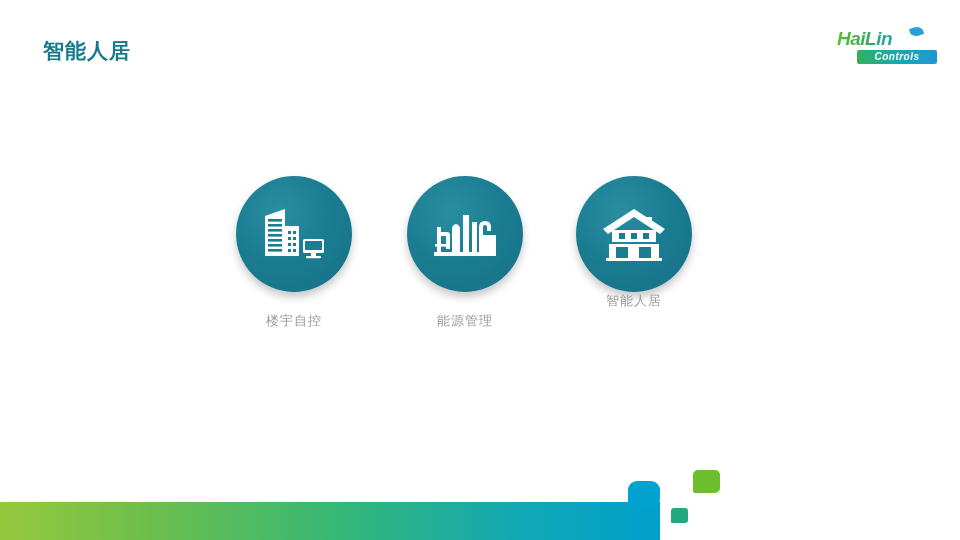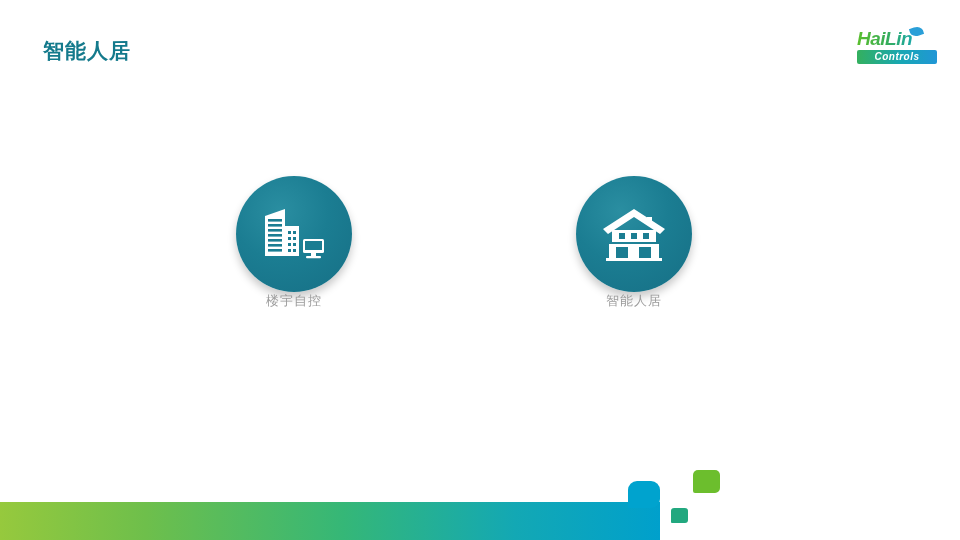--- a/index.html
+++ b/index.html
@@ -48,21 +48,20 @@
     font-size: 19px;
     font-style: italic;
     font-weight: bold;
     line-height: 21px;
     letter-spacing: -0.5px;
     background: linear-gradient(90deg, #5bbf2e 0%, #3aae52 28%, #17a7b4 62%, #2196d6 100%);
     -webkit-background-clip: text;
     background-clip: text;
     color: transparent;
     white-space: nowrap;
-    margin-left: 20px;
   }
   #logo-leaf {
     position: absolute;
     left: 73px;
     top: -1px;
     width: 13px;
     height: 9px;
     border-radius: 0 60% 0 60%;
     background: #2a9fd8;
     transform: rotate(-18deg);
@@ -123,20 +122,21 @@
     border-radius: 50%;
     background: radial-gradient(circle at 38% 30%, #2a8ea1 0%, #1b7d92 45%, #166f85 100%);
     box-shadow: 0 5px 9px rgba(0, 0, 0, 0.22);
     display: flex;
     align-items: center;
     justify-content: center;
   }
   .service-circle svg { display: block; }
 
   .service-label {
+    margin-top: 20px;
     font-size: 13px;
     color: #9b9b9b;
     letter-spacing: 1px;
     white-space: nowrap;
   }
   .service-item.pos-2 .service-label { margin-top: 0; }
 
   
   #footer-bar {
     position: absolute;
@@ -228,20 +228,44 @@
             <rect x="42" y="35" width="21" height="14" rx="1.5"></rect>
             <rect x="44" y="37" width="17" height="9" fill="#1b7d92"></rect>
             <rect x="50" y="49" width="5" height="3"></rect>
             <rect x="45" y="52" width="15" height="2.2" rx="1"></rect>
           </svg>
         </span>
       </div>
       <div class="service-label">楼宇自控</div>
     </div>
 
+    <div class="service-item pos-1">
+      <div class="service-circle">
+        <span>
+          <svg width="66" height="58" viewBox="0 0 66 58" fill="#ffffff" xmlns="http://www.w3.org/2000/svg">
+
+            <path d="M5 22 h4 v5 h6 a3 3 0 0 1 3 3 v14 h-4 V31 h-5 v16 H5 Z"></path>
+            <rect x="3" y="39" width="11" height="2.6"></rect>
+
+            <path d="M20 24 q0 -4 4 -5 q4 1 4 5 v23 h-8 Z"></path>
+
+            <rect x="31" y="10" width="6" height="37"></rect>
+
+            <rect x="40" y="17" width="5" height="30"></rect>
+
+            <path d="M47 22 q0 -6 6 -6 q6 0 6 6 v4 h-4 v-4 q0 -2 -2 -2 q-2 0 -2 2 v25 h-4 Z"></path>
+
+            <path d="M48 30 h16 v17 h-16 Z"></path>
+
+            <rect x="2" y="47" width="62" height="4"></rect>
+          </svg>
+        </span>
+      </div>
+      <div class="service-label">能源管理</div>
+    </div>
 
     <div class="service-item pos-2">
       <div class="service-circle">
         <span>
           <svg width="64" height="56" viewBox="0 0 64 56" fill="#ffffff" xmlns="http://www.w3.org/2000/svg">
 
             <path d="M32 3 L63 23 L58 28 L32 11 L6 28 L1 23 Z"></path>
 
             <rect x="45" y="11" width="5" height="8"></rect>
 

